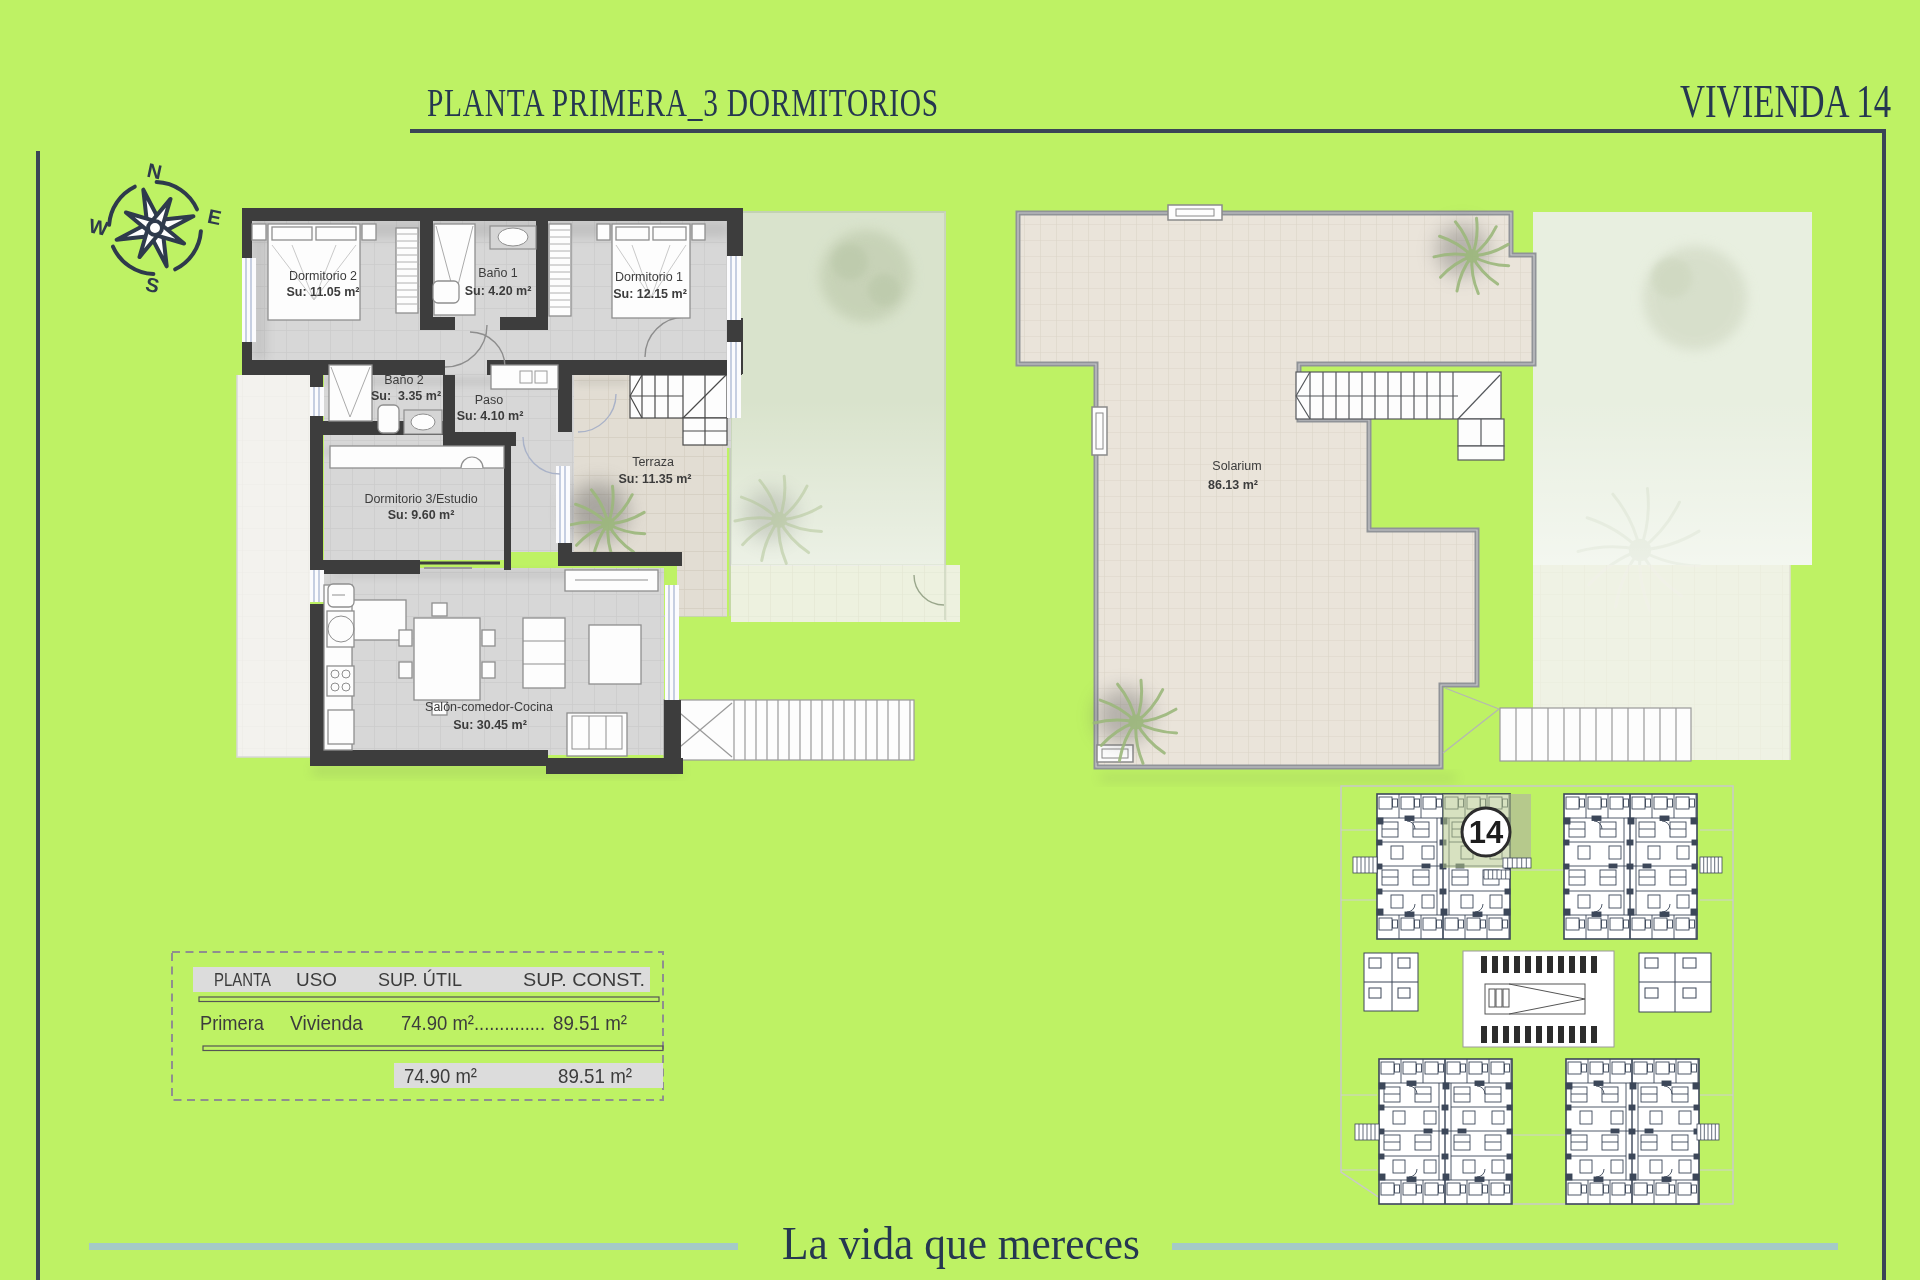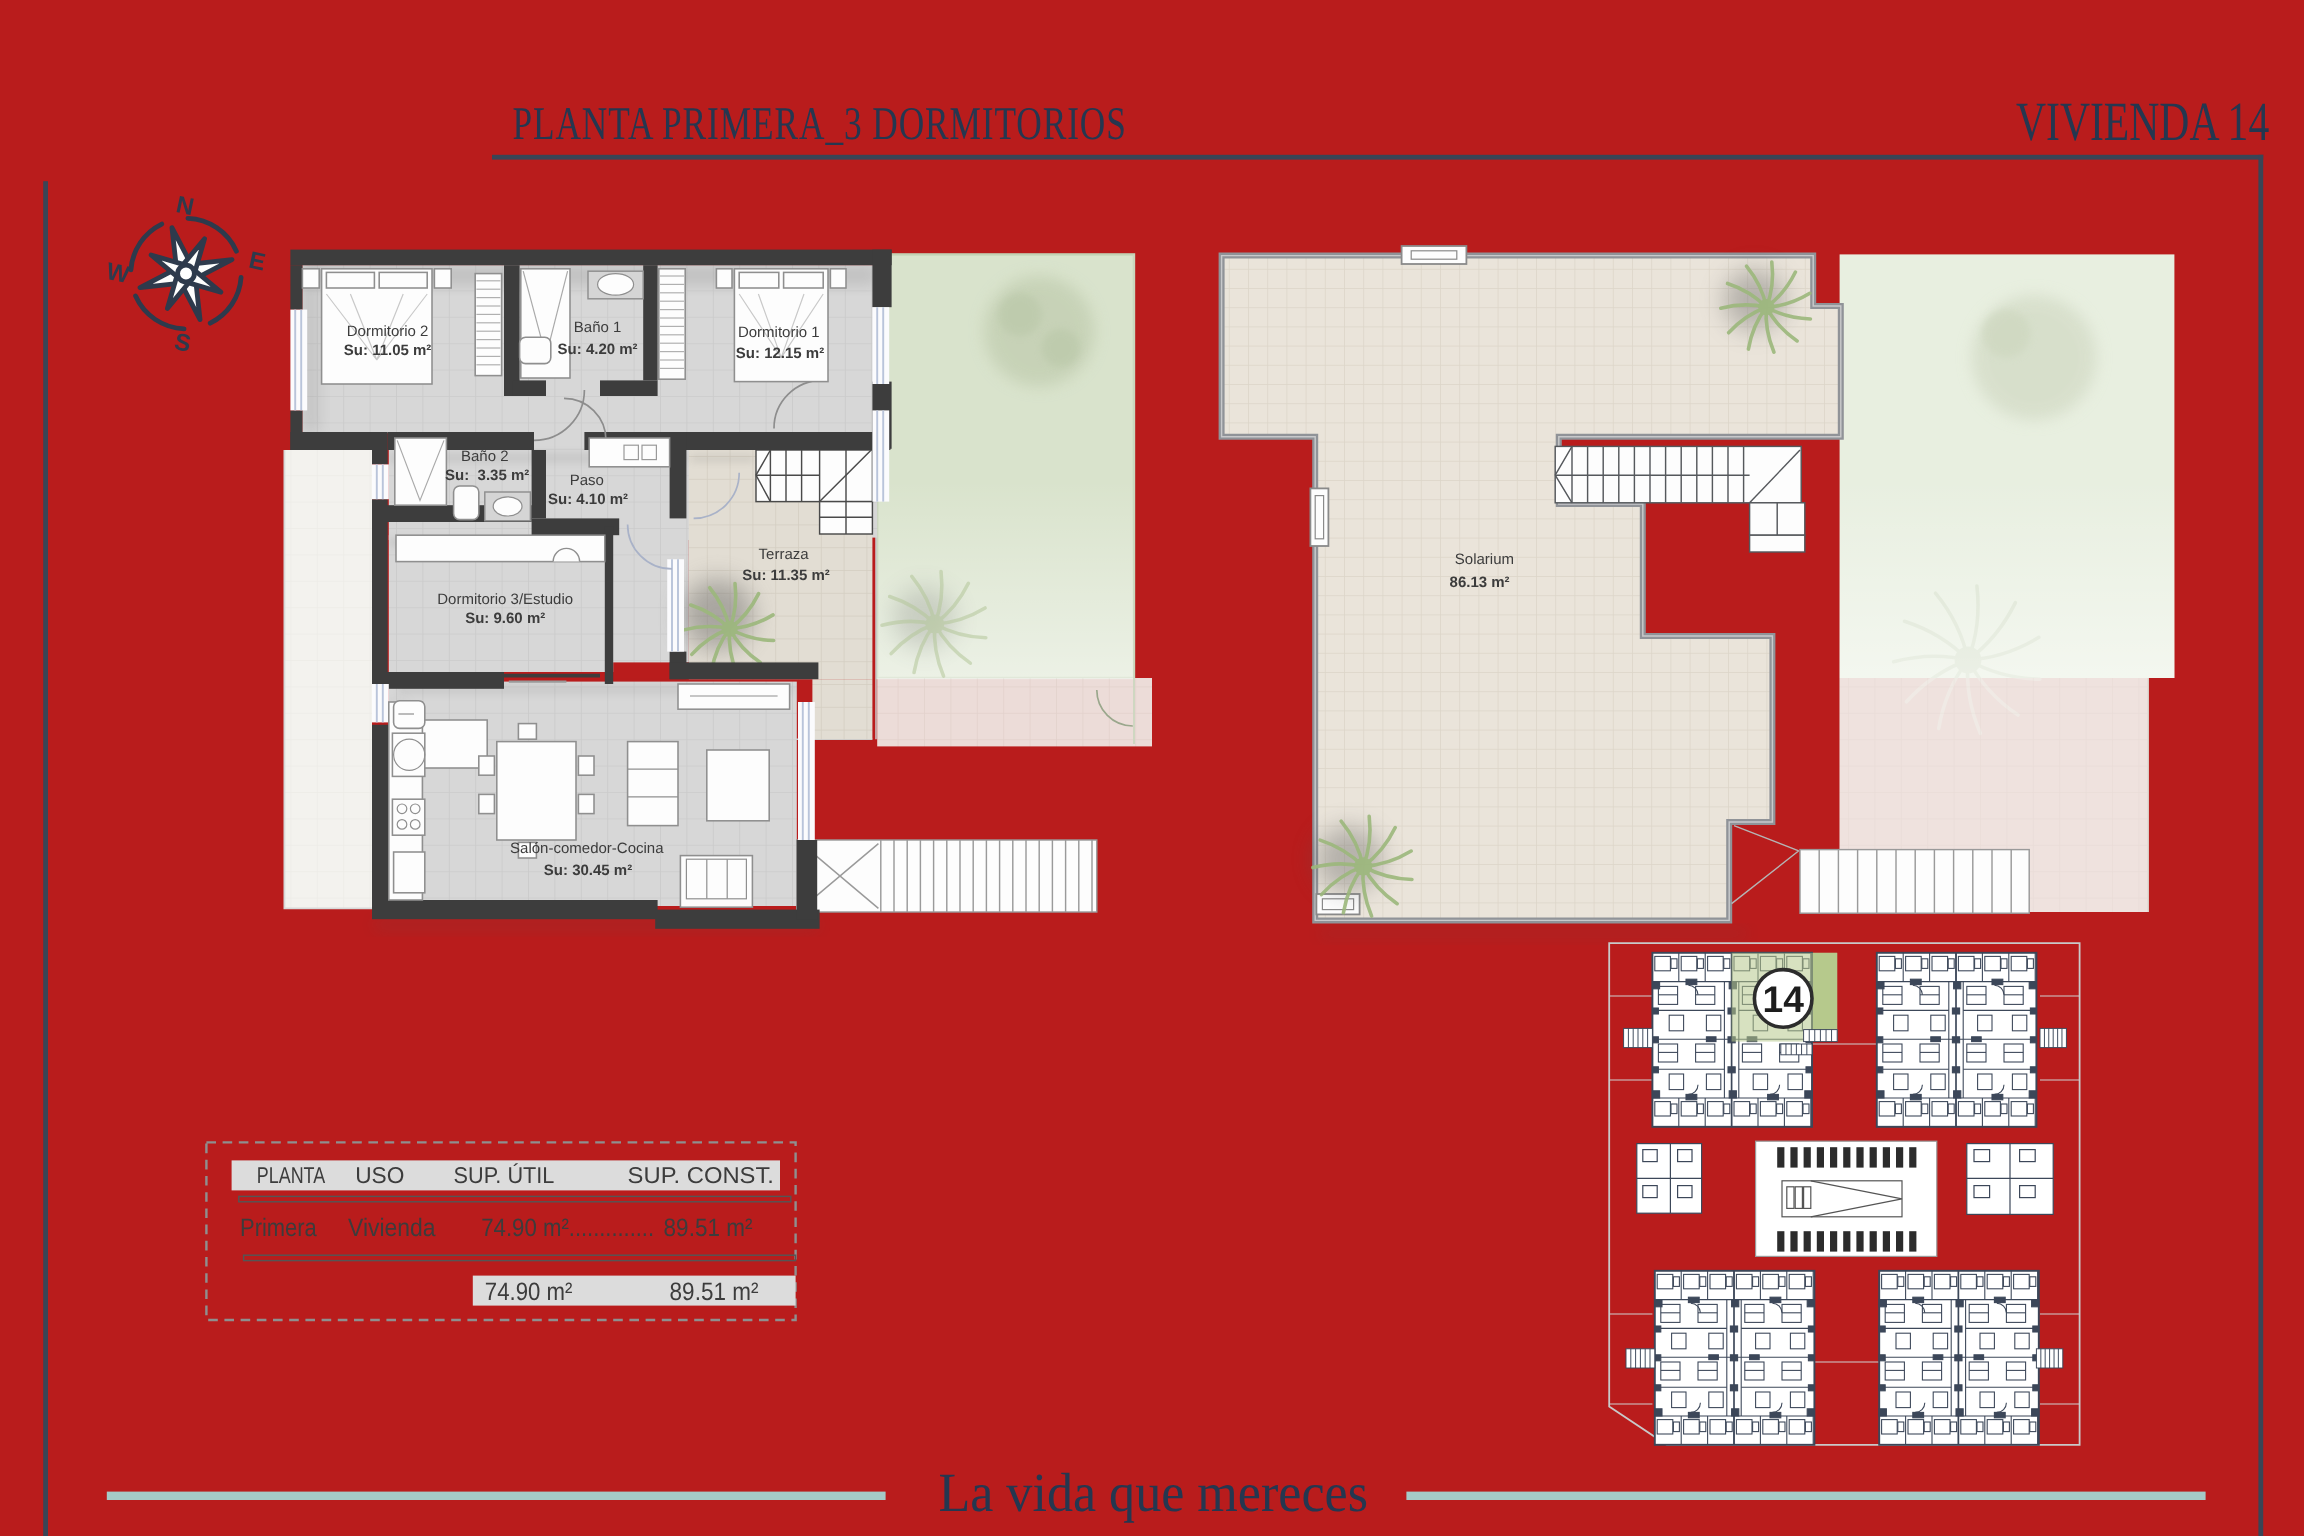--- a/index.html
+++ b/index.html
@@ -1,15 +1,15 @@
 <!DOCTYPE html>
 <html><head><meta charset="utf-8">
 <style>
 html,body{margin:0;padding:0;background:#ffffff;}
-.page{position:relative;width:1920px;height:1280px;overflow:hidden;background:#b91c1c;}
+.page{position:relative;width:1920px;height:1280px;overflow:hidden;background:#bef264;}
 svg text{white-space:pre;}
 </style></head><body>
 <div class="page">
 <svg width="1920" height="1280" viewBox="0 0 1920 1280">
 <defs>
 <pattern id="gt" width="22" height="22" patternUnits="userSpaceOnUse">
  <rect width="22" height="22" fill="#d7d7d7"></rect>
  <path d="M0 0H22M0 0V22" stroke="#cbcbcb" stroke-width="1.4"></path>
 </pattern>
 <pattern id="bt" width="19" height="19" patternUnits="userSpaceOnUse">

